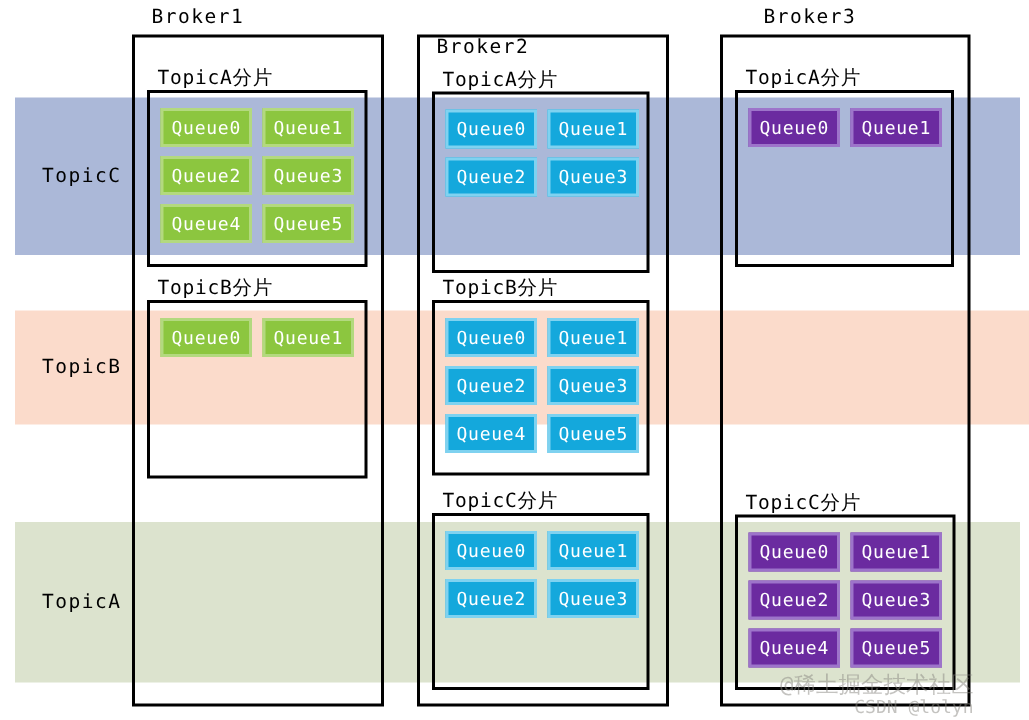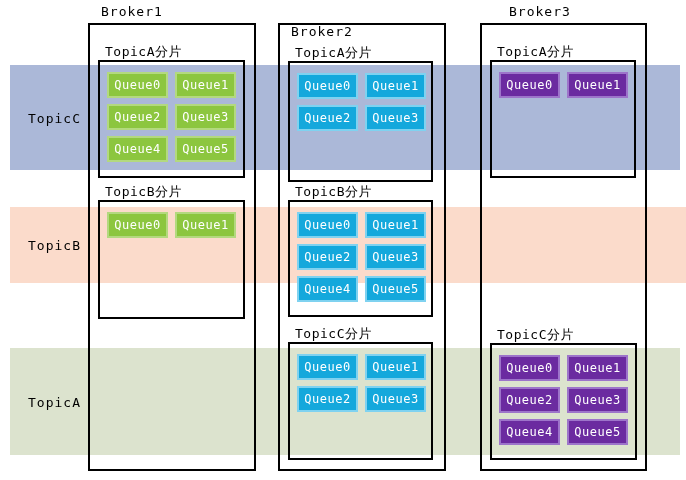--- a/index.html
+++ b/index.html
@@ -150,14 +150,18 @@
     <div class="queue-grid">
       <div class="queue q-b3">Queue0</div>
       <div class="queue q-b3">Queue1</div>
       <div class="queue q-b3">Queue2</div>
       <div class="queue q-b3">Queue3</div>
       <div class="queue q-b3">Queue4</div>
       <div class="queue q-b3">Queue5</div>
     </div>
   </div>
 
+  <div class="watermark">
+    <div class="wm-line1">@稀土掘金技术社区</div>
+    <div class="wm-line2">CSDN @lolyn</div>
+  </div>
 
 </div>
 
 </body></html>

